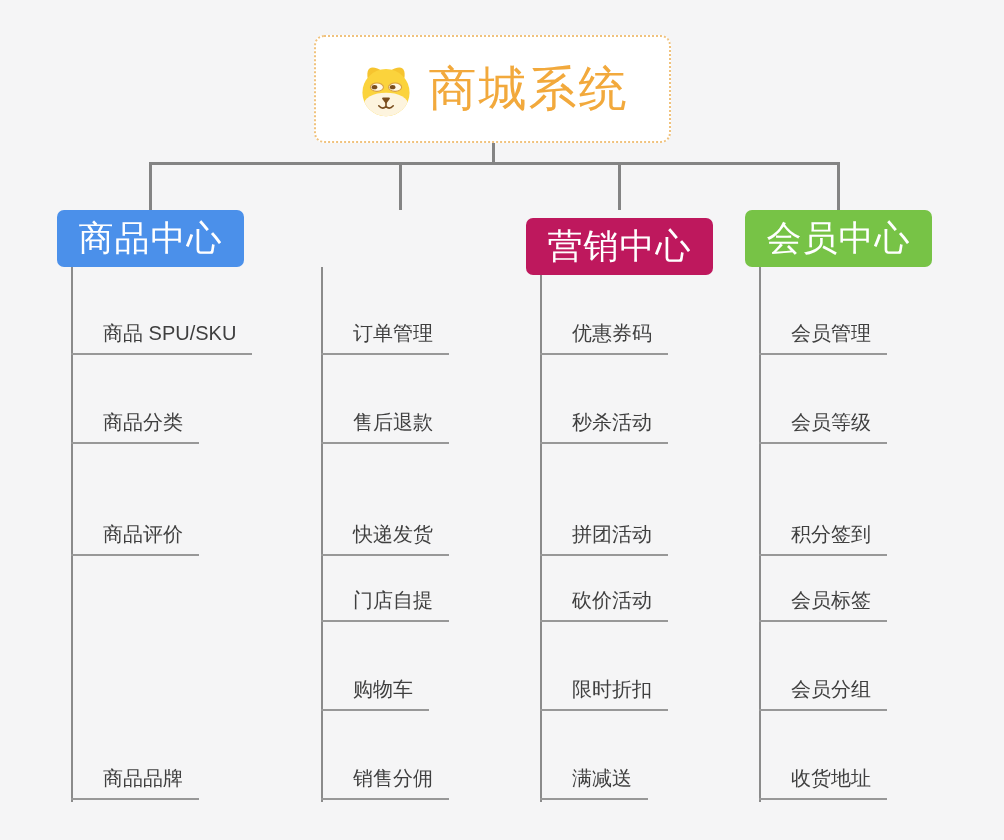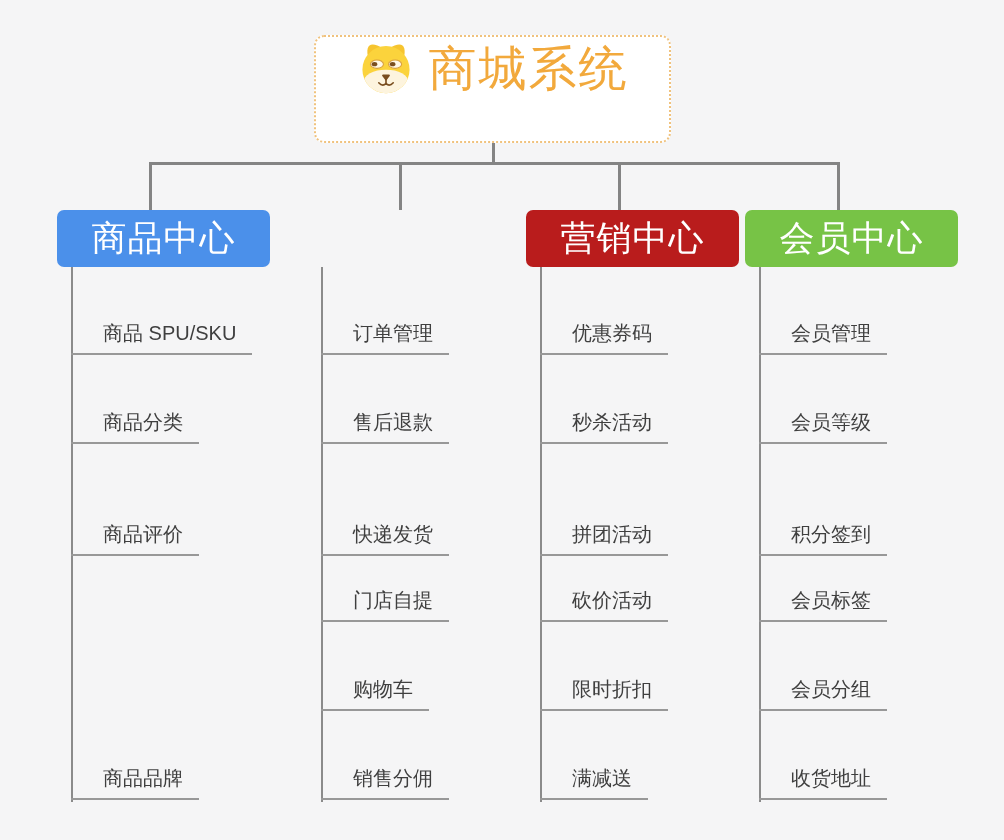--- a/index.html
+++ b/index.html
@@ -10,40 +10,40 @@
     background:#f5f5f6;
     overflow:hidden;
   }
   
   .root-node{
     position:absolute;left:314px;top:35px;
     width:357px;height:108px;box-sizing:border-box;
     background:#ffffff;
     border:2px dotted #f0c27d;
     border-radius:10px;
-    display:flex;justify-content:center;gap:14px;
+    display:flex;align-items:center;justify-content:center;gap:14px;
   }
   .root-title{
     font-size:48px;
     letter-spacing:2px;
     color:#f2a93c;
     white-space:nowrap;
   }
   .doge{width:58px;height:58px;flex:0 0 auto;}
   
   .line{position:absolute;background:#848484;}
   .stem{left:492px;top:141px;width:3px;height:24px;}
   .bus{left:149px;top:162px;width:691px;height:3px;}
   .drop{top:162px;width:3px;height:48px;}
   .d0{left:149px}.d1{left:399px}.d2{left:618px}.d3{left:837px}
   .trunk{position:absolute;top:267px;width:2px;height:535px;background:#8b8b8b;}
   .t0{left:71px}.t1{left:321px}.t2{left:540px}.t3{left:759px}
   
   .branch{
-    position:absolute;top:210px;width:213px;height:57px;
+    position:absolute;top:210px;width:187px;height:57px;
     border-radius:7px;
     color:#ffffff;font-size:35px;letter-spacing:1px;
     display:flex;align-items:center;justify-content:center;
     white-space:nowrap;
   }
   .b0{left:57px}.b1{left:307px}.b2{left:526px}.b3{left:745px}
   
   .child{
     position:absolute;
     white-space:nowrap;
@@ -87,21 +87,21 @@
       <ellipse cx="42" cy="30" rx="7.2" ry="4.6" fill="#fff8e7" stroke="#d9a13e" stroke-width="1.2"></ellipse>
       <ellipse cx="39.3" cy="30" rx="3.1" ry="2.3" fill="#7a4e1f"></ellipse>
       <path d="M28.7 42.5 h6.6 l-3.3 4.4 Z" fill="#7a4e1f" stroke="#7a4e1f" stroke-width="2" stroke-linejoin="round"></path>
       <path d="M32 46.5 L32 51.5" stroke="#7a4e1f" stroke-width="1.8" stroke-linecap="round" fill="none"></path>
       <path d="M24 50.5 Q28 55 32 51.5 Q36 55 40 50.5" stroke="#7a4e1f" stroke-width="1.8" stroke-linecap="round" fill="none"></path>
     </svg>
     <span class="root-title" style="color: rgb(242, 169, 60);">商城系统</span>
   </div>
 
   <div class="branch b0" style="background-color: rgb(75, 144, 234);">商品中心</div>
-  <div class="branch b2" style="background-color: #b91c1c;">营销中心</div>
+  <div class="branch b2" style="background-color: #be185d; margin-top: 8px;">营销中心</div>
   <div class="branch b3" style="background-color: rgb(119, 195, 70);">会员中心</div>
 
   <div class="child c0 r0">商品 SPU/SKU</div>
   <div class="child c0 r1">商品分类</div>
   <div class="child c0 r2">商品评价</div>
   <div class="child c0 r5">商品品牌</div>
 
   <div class="child c1 r1">售后退款</div>
   <div class="child c1 r0">订单管理</div>
   <div class="child c1 r2">快递发货</div>

